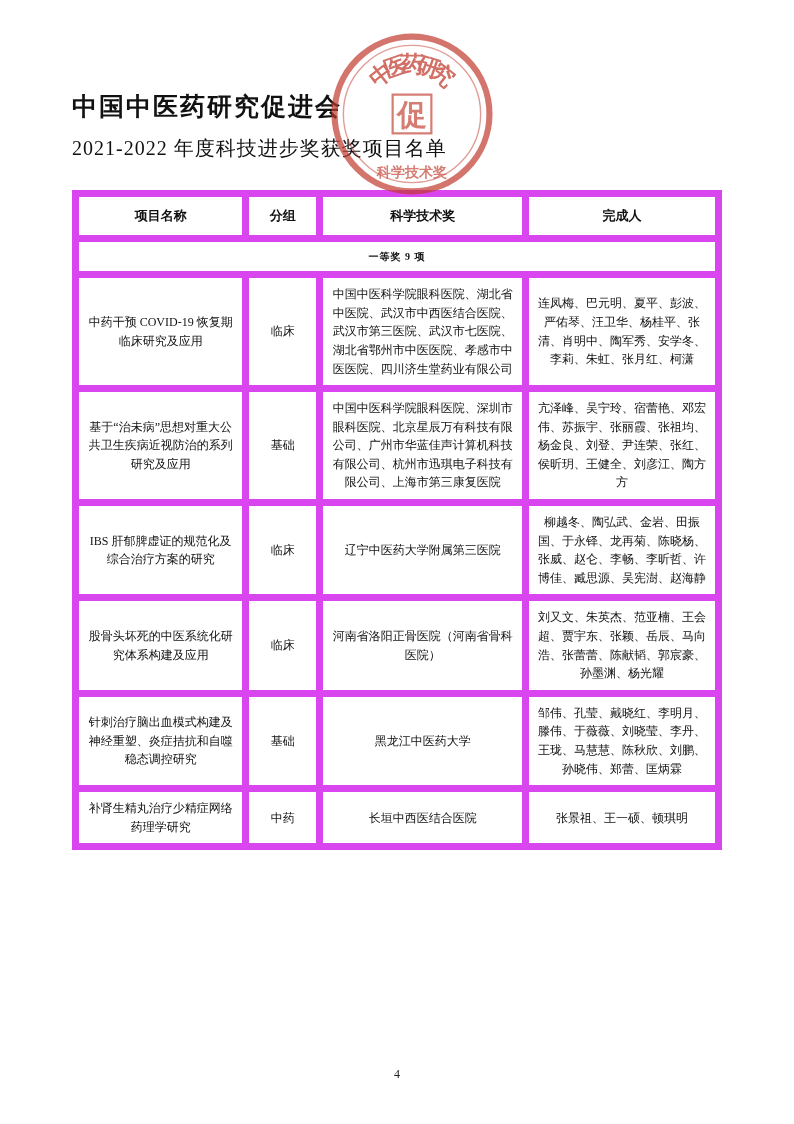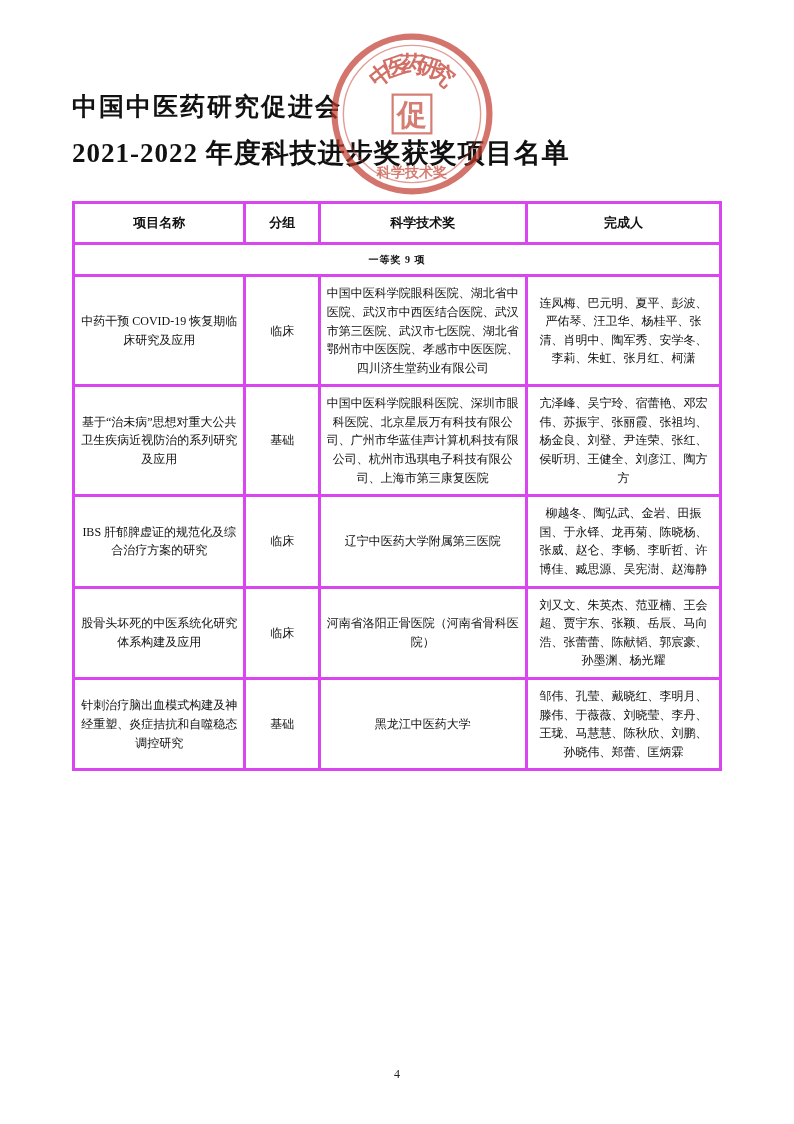--- a/index.html
+++ b/index.html
@@ -42,39 +42,39 @@
     text-align: left;
     padding-top: 88px;
   }
   .heading .line1 {
     font-size: 25px;
     font-weight: bold;
     letter-spacing: 2px;
     line-height: 1.5;
   }
   .heading .line2 {
-    font-size: 27px;
-    font-weight: bold;
+    font-size: 20px;
+    font-weight: normal;
     letter-spacing: 1px;
     line-height: 1.6;
     margin-top: 6px;
   }
 
   
   table.awards {
     position: relative;
     z-index: 2;
     margin-top: 26px;
     width: 100%;
     border-collapse: collapse;
     table-layout: fixed;
     font-size: 12px;
   }
   table.awards td, table.awards th {
-    border: 3px solid #d946ef;
+    border: 7px solid #d946ef;
     padding: 7px 6px;
     vertical-align: middle;
     line-height: 1.55;
     text-align: center;
   }
   table.awards th {
     font-weight: bold;
     font-size: 13px;
     padding: 9px 4px;
   }
@@ -189,17 +189,23 @@
         <td class="cell-people">刘又文、朱英杰、范亚楠、王会超、贾宇东、张颖、岳辰、马向浩、张蕾蕾、陈献韬、郭宸豪、孙墨渊、杨光耀</td>
       </tr>
 
       <tr class="tall">
         <td class="cell-name">针刺治疗脑出血模式构建及神经重塑、炎症拮抗和自噬稳态调控研究</td>
         <td class="cell-group">基础</td>
         <td class="cell-unit">黑龙江中医药大学</td>
         <td class="cell-people">邹伟、孔莹、戴晓红、李明月、滕伟、于薇薇、刘晓莹、李丹、王珑、马慧慧、陈秋欣、刘鹏、孙晓伟、郑蕾、匡炳霖</td>
       </tr>
 
+      <tr>
+        <td class="cell-name">补肾生精丸治疗少精症网络药理学研究</td>
+        <td class="cell-group">中药</td>
+        <td class="cell-unit">长垣中西医结合医院</td>
+        <td class="cell-people">张景祖、王一硕、顿琪明</td>
+      </tr>
     </tbody>
   </table>
 
   <div class="page-number">4</div>
 </div>
 
 </body></html>

